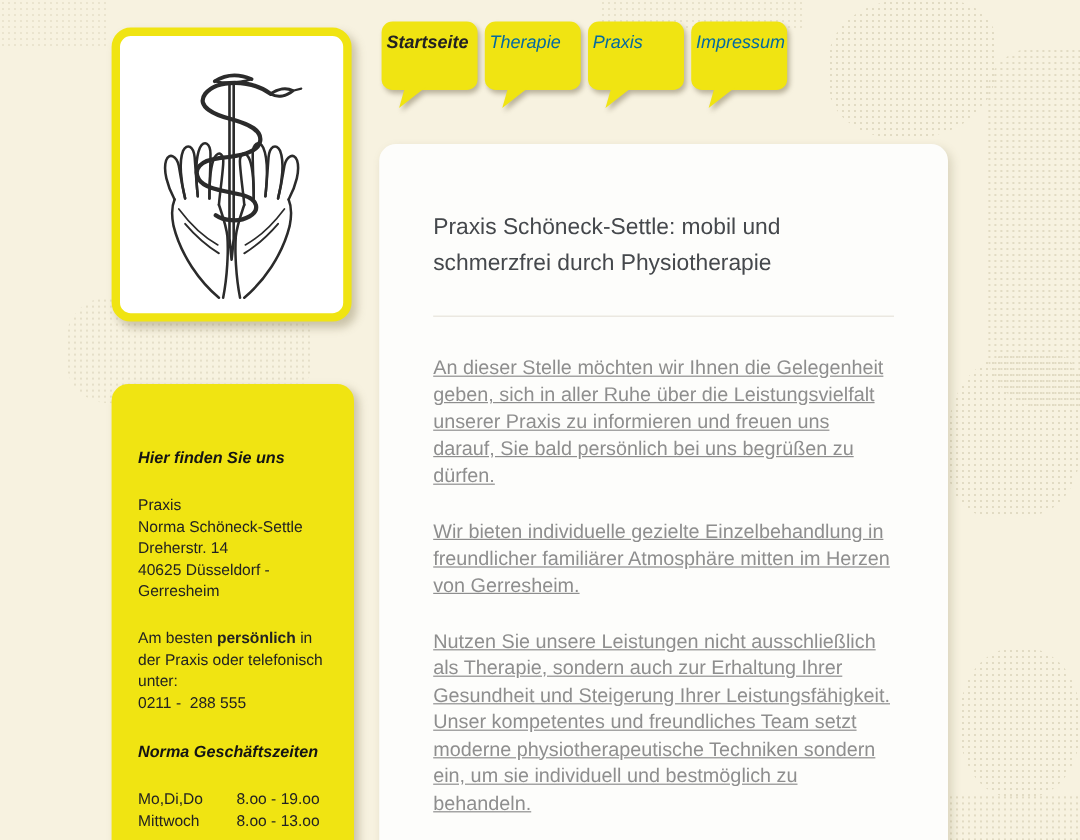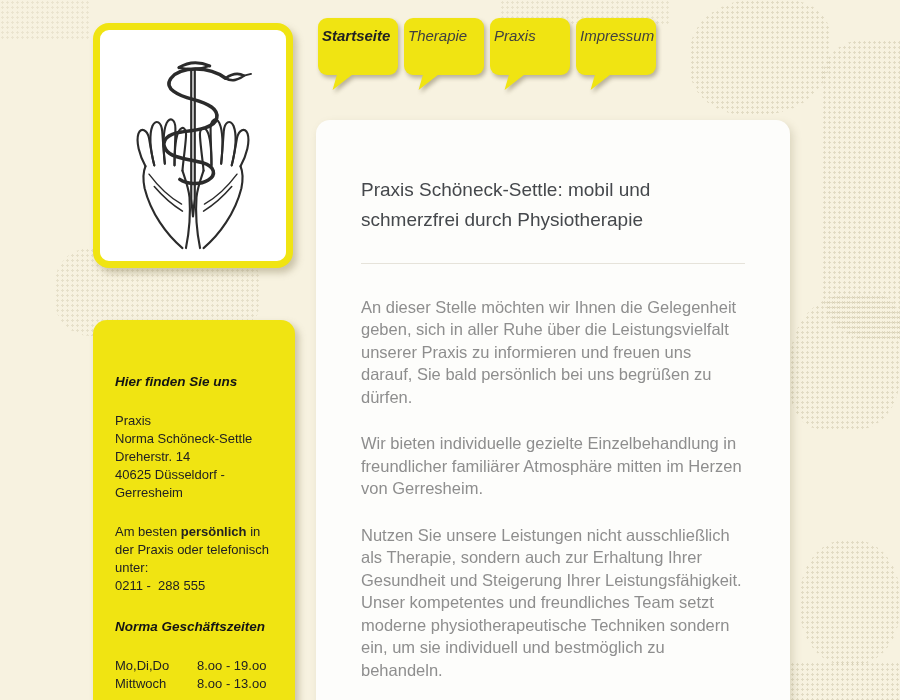--- a/index.html
+++ b/index.html
@@ -9,21 +9,21 @@
   
   .dots{position:absolute;background-image:radial-gradient(rgba(170,158,120,0.28) 1.1px, transparent 1.2px);background-size:5px 5px;pointer-events:none;}
 
   
   .nav{position:absolute;left:318px;top:18px;display:flex;gap:6px;}
   .tab{position:relative;width:80px;height:57px;background:#f0e412;border-radius:9px;
        box-sizing:border-box;padding:9px 8px 0 4px;cursor:pointer;
        filter:drop-shadow(2px 3px 2px rgba(110,100,70,0.45));}
   .tab::after{content:'';position:absolute;left:17px;bottom:-15px;width:0;height:0;
        border-top:17px solid #f0e412;border-right:17px solid transparent;transform:skewX(-16deg);}
-  .tab .lbl{font-style:italic;font-size:15px;color:#404040;white-space:nowrap;}
+  .tab .lbl{font-style:italic;font-size:15px;color:#0369a1;white-space:nowrap;}
   .tab.active .lbl{font-weight:bold;color:#222;}
 
   
   .logo-box{position:absolute;left:93px;top:23px;width:200px;height:245px;background:#ffffff;
        border:7px solid #f0e412;border-radius:16px;box-sizing:border-box;
        box-shadow:4px 5px 7px rgba(120,108,70,0.35);display:flex;align-items:center;justify-content:center;}
   .logo-box svg{width:176px;height:220px;}
 
   
   .sidebar{position:absolute;left:93px;top:320px;width:202px;height:395px;background:#f0e412;
@@ -35,21 +35,21 @@
   .sb-phone{white-space:pre;}
   .hours-row{display:flex;}
   .hours-row .day{width:82px;}
 
   
   .main-box{position:absolute;left:316px;top:120px;width:474px;height:600px;background:#fdfdfb;
        border-radius:14px;box-sizing:border-box;padding:42px 45px;
        box-shadow:3px 4px 8px rgba(120,108,70,0.22);}
   .main-title{font-size:19px;line-height:30px;color:#45484c;font-weight:400;}
   .rule{border:0;border-top:1px solid #e6e3da;margin:28px 0 0 0;}
-  .para{font-size:16.5px;line-height:22.5px;color:#8e8e8e;margin-top:24px;}
+  .para{font-size:16.5px;line-height:22.5px;color:#8e8e8e;margin-top:24px;text-decoration:underline;}
   .para.first{margin-top:32px;}
 </style>
 </head>
 <body>
 
 <div class="stage">
 
   <div class="dots" style="left:690px;top:0;width:140px;height:115px;border-radius:45% 30% 50% 40%;"></div>
   <div class="dots" style="left:822px;top:40px;width:78px;height:300px;border-radius:40px 0 0 50px;"></div>
   <div class="dots" style="left:55px;top:248px;width:205px;height:88px;border-radius:35px;opacity:.8;"></div>

